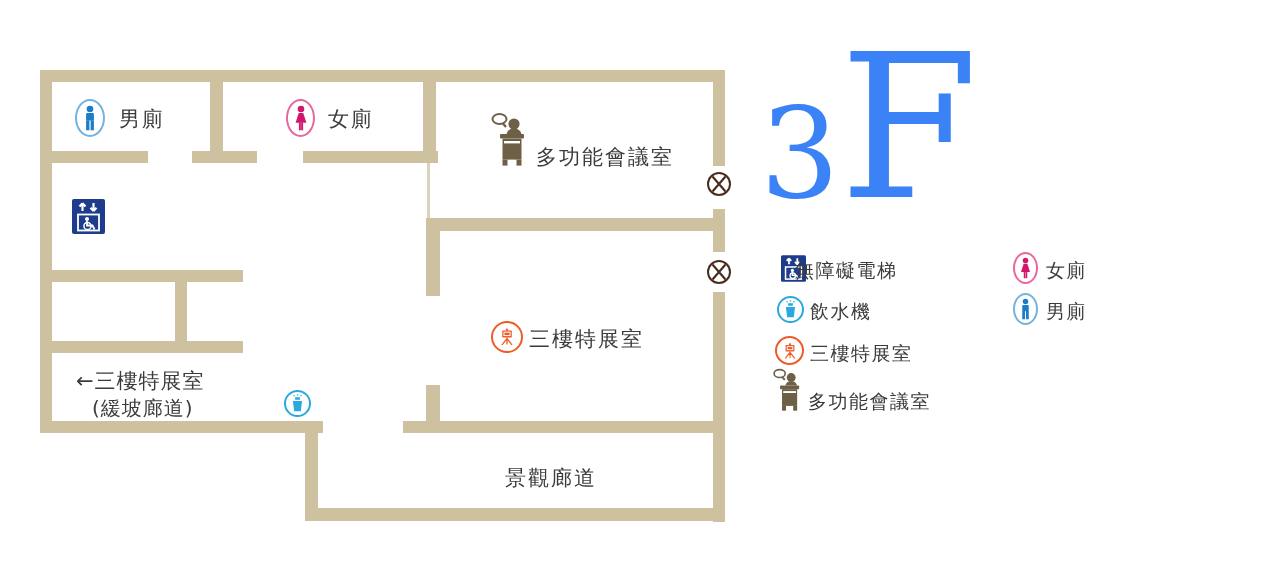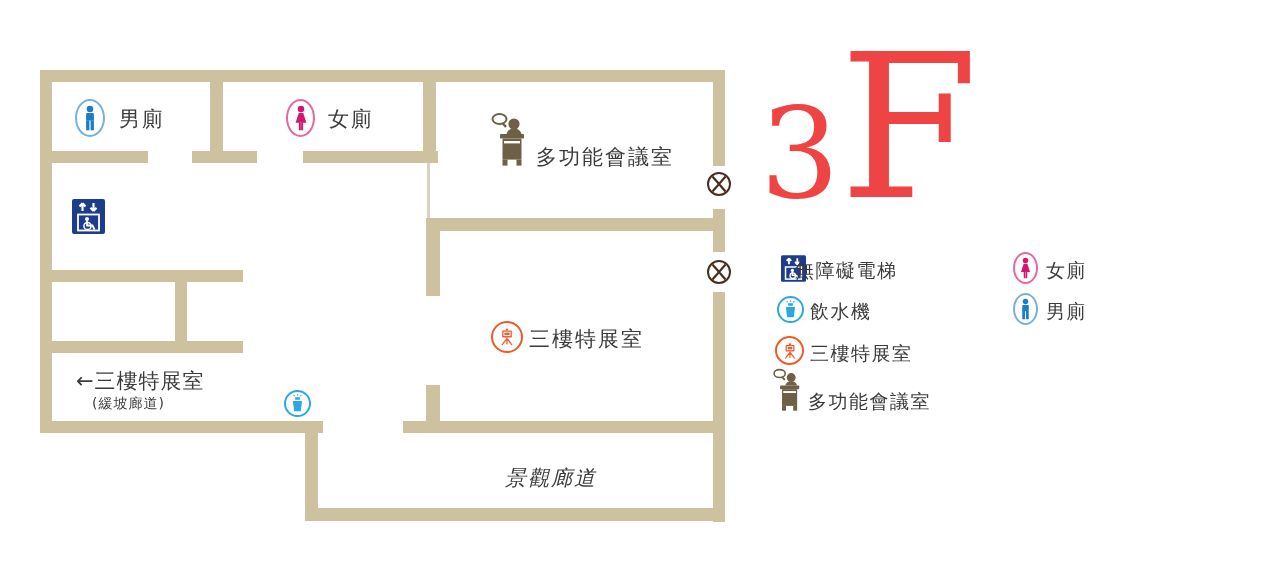--- a/index.html
+++ b/index.html
@@ -5,32 +5,32 @@
   html,body{margin:0;padding:0;}
   body{
     width:1261px;height:578px;position:relative;background:#ffffff;
     font-family:"DejaVu Sans","Liberation Sans",sans-serif;
     color:#3b3b3b;overflow:hidden;
   }
   .abs{position:absolute;}
   .wall{position:absolute;background:#cdc1a0;}
   .wall-thin{position:absolute;background:#dbd2bb;}
   .room-label{position:absolute;font-size:21px;letter-spacing:2px;color:#3b3b3b;white-space:nowrap;}
-  .small-note{position:absolute;font-size:14px;letter-spacing:1px;color:#3b3b3b;white-space:nowrap;}
+  .small-note{position:absolute;font-size:20px;letter-spacing:1px;color:#3b3b3b;white-space:nowrap;}
   .legend-label{position:absolute;font-size:19px;letter-spacing:1.5px;color:#3b3b3b;white-space:nowrap;}
   
   .oval{position:absolute;border-radius:50%;background:#fff;display:flex;align-items:center;justify-content:center;box-sizing:border-box;}
   .oval.men{border:2px solid #74b2dd;}
   .oval.women{border:2px solid #e9679f;}
   
   .circle{position:absolute;border-radius:50%;background:#fff;display:flex;align-items:center;justify-content:center;box-sizing:border-box;}
   .circle.water{border:2px solid #29a9e0;}
   .circle.exhibit{border:2px solid #f05a28;}
   .no-entry{position:absolute;width:24px;height:24px;border:2px solid #4b2d1d;border-radius:50%;box-sizing:border-box;background:#fff;display:flex;align-items:center;justify-content:center;}
-  .title3f{position:absolute;left:760px;top:28px;color:#ef4444;font-family:"DejaVu Serif","Liberation Serif",serif;line-height:1;white-space:nowrap;}
+  .title3f{position:absolute;left:760px;top:28px;color:#3b82f6;font-family:"DejaVu Serif","Liberation Serif",serif;line-height:1;white-space:nowrap;}
   .title3f .num{font-size:125px;}
   .title3f .ltr{font-size:200px;}
   svg{display:block;}
 </style>
 </head>
 <body>
 
 <div class="abs" style="left:0;top:0;width:760px;height:578px;">
   <div class="wall" style="left:40px;top:70px;width:685px;height:12px;"></div>
   <div class="wall" style="left:40px;top:70px;width:12px;height:363px;"></div>
@@ -140,21 +140,21 @@
         <circle cx="10" cy="0.9" r="0.9"></circle>
         <circle cx="14" cy="2" r="0.9"></circle>
         <path d="M4.6 8.2 h10.8 l-1.5 12 h-7.8 z"></path>
       </g>
     </svg>
   </div>
 
   <div class="room-label" style="left:76px;top:367px;letter-spacing:1px;">←三樓特展室</div>
   <div class="small-note" style="left:92px;top:395px;">(緩坡廊道)</div>
 
-  <div class="room-label" style="left:505px;top:464px;font-style:italic;">景觀廊道</div>
+  <div class="room-label" style="left:505px;top:464px;">景觀廊道</div>
 </div>
 
 <div class="title3f">
   <span class="num">3</span><span class="ltr">F</span>
 </div>
 
 <div class="abs" style="left:760px;top:240px;width:501px;height:200px;">
 
   <div class="abs" style="left:21px;top:15px;">
     <svg width="25" height="27" viewBox="0 0 33 35">

